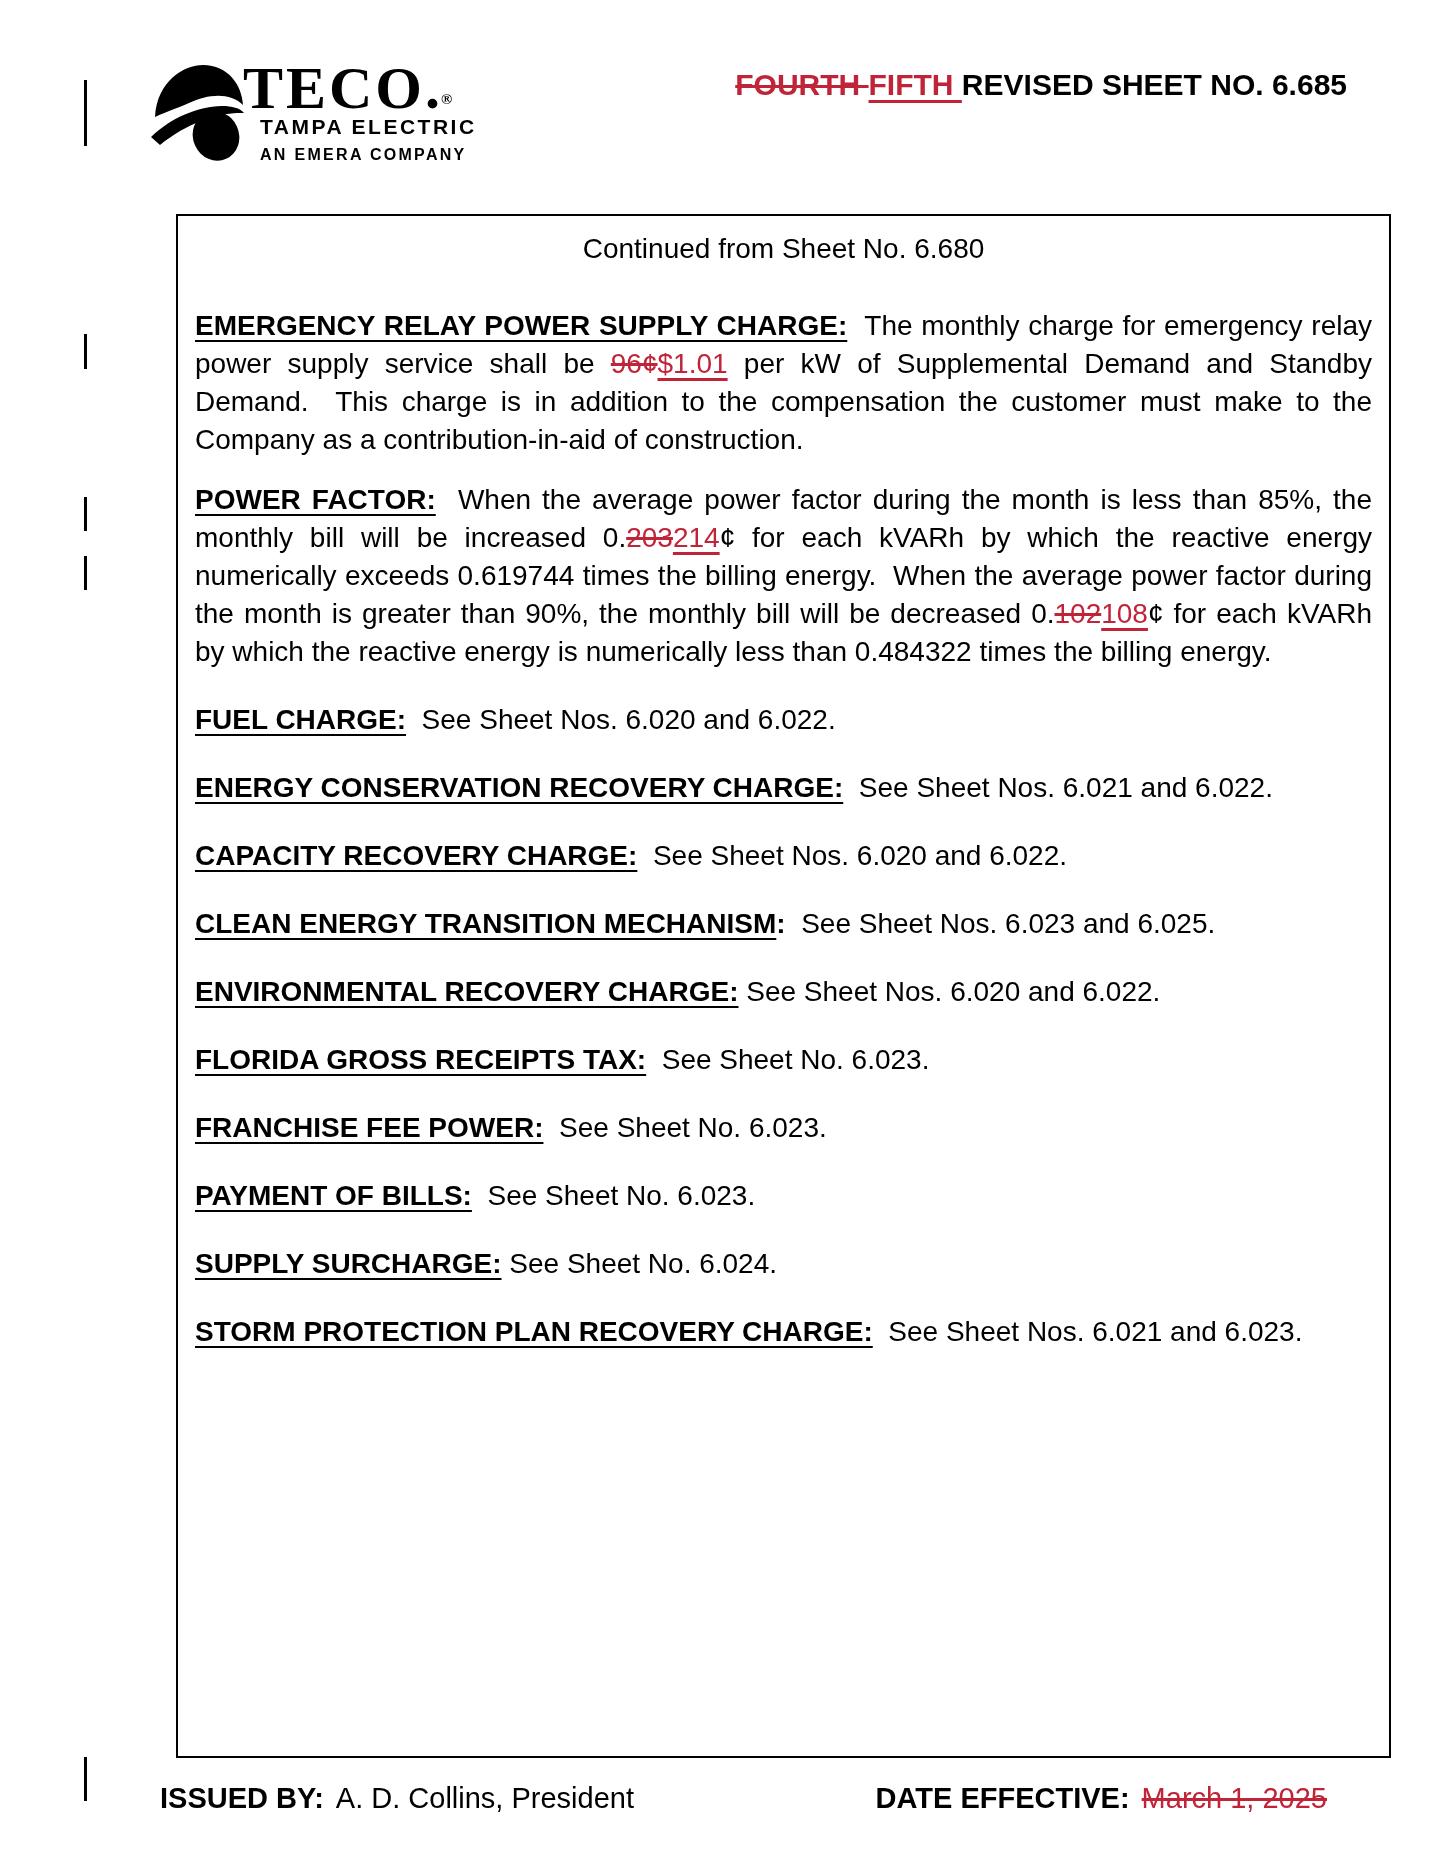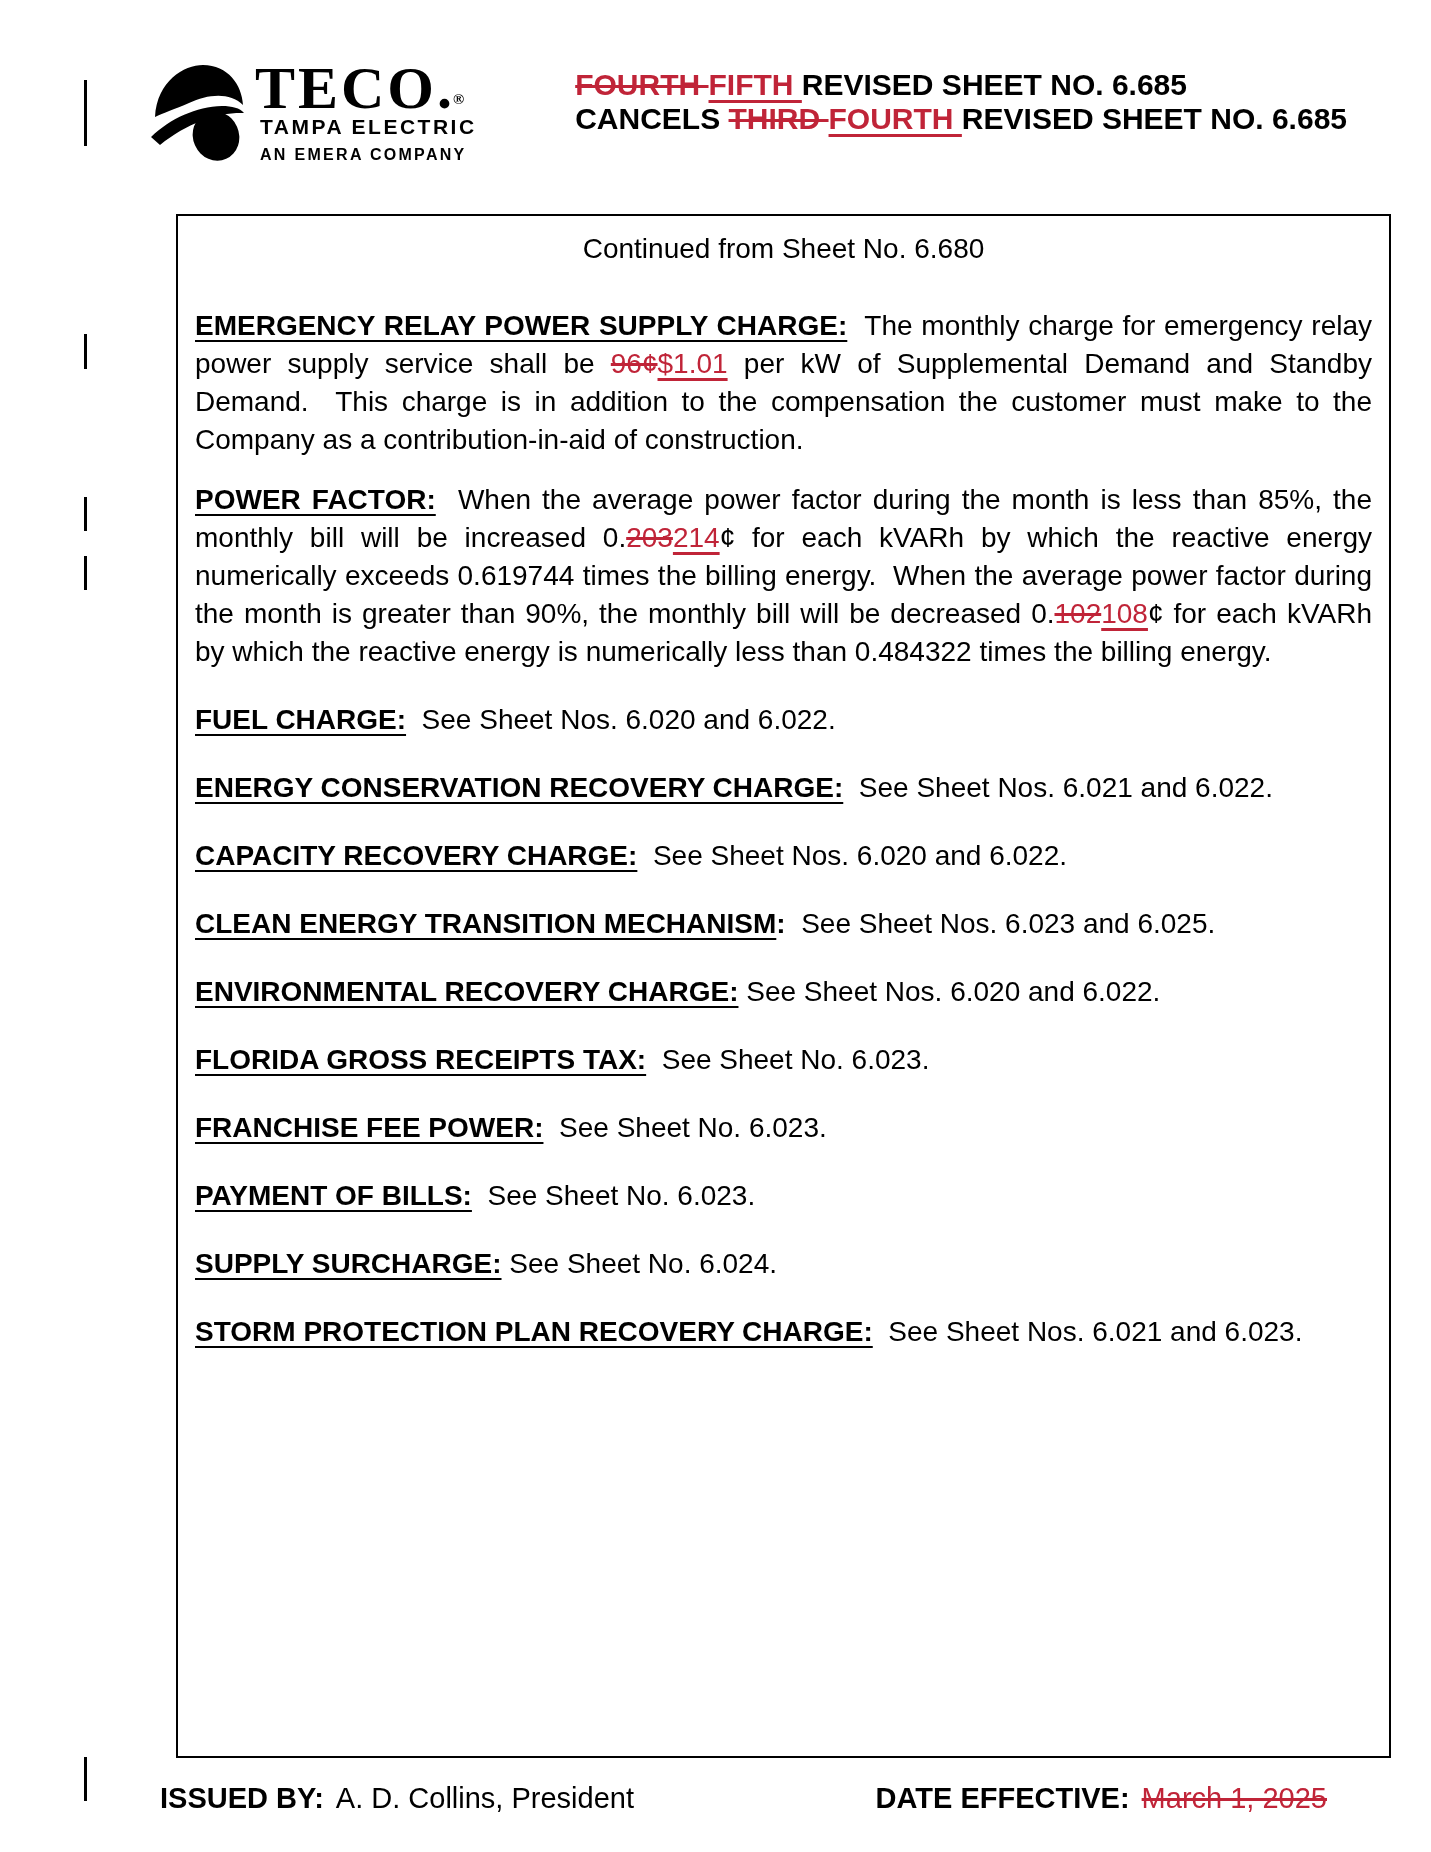--- a/index.html
+++ b/index.html
@@ -23,21 +23,21 @@
   .cb1{top:80px;height:66px;}
   .cb2{top:334px;height:35px;}
   .cb3{top:497px;height:34px;}
   .cb4{top:556px;height:34px;}
   .cb5{top:1757px;height:44px;}
 
   
   .logo{position:absolute;left:148px;top:58px;width:360px;height:110px;}
   .logo-mark{position:absolute;left:0;top:2px;}
   .teco-word{
-    position:absolute;left:107px;top:0;
+    position:absolute;left:95px;top:0;
     font-family:"Liberation Serif","DejaVu Serif",serif;
     font-weight:700;font-size:60px;line-height:1;letter-spacing:3px;
     white-space:nowrap;
   }
   .teco-reg{font-size:15px;letter-spacing:0;position:relative;top:-4px;left:-2px;}
   .teco-tampa{
     position:absolute;left:112px;top:57px;
     font-weight:700;font-size:21px;letter-spacing:2.5px;white-space:nowrap;
   }
   .teco-emera{
@@ -118,21 +118,20 @@
       <path d="M3,77 C23,58 48,47 74,46 C84,46 92,48 96,53 C72,52 40,62 12,85 Z" fill="#000"></path>
       <ellipse cx="68" cy="76" rx="23" ry="25" transform="rotate(-24 68 76)" fill="#000"></ellipse>
     </svg>
     <div class="teco-word"><span>TECO</span><span>.</span><span class="teco-reg">®</span></div>
     <div class="teco-tampa">TAMPA ELECTRIC</div>
     <div class="teco-emera">AN EMERA COMPANY</div>
   </div>
 
   <div class="sheet-head">
     <div><span class="seg-strike">FOURTH&nbsp;</span><span class="seg-insert">FIFTH&nbsp;</span><span class="seg-normal">REVISED SHEET NO. 6.685</span></div>
-    <div><span class="seg-normal">CANCELS </span><span class="seg-strike">THIRD&nbsp;</span><span class="seg-insert">FOURTH&nbsp;</span><span class="seg-normal">REVISED SHEET NO. 6.685</span></div>
   </div>
 
   <div class="doc-box">
     <div class="continued">Continued from Sheet No. 6.680</div>
 
     <p class="para p1"><span class="h">EMERGENCY RELAY POWER SUPPLY CHARGE:</span><span><span class="seg-normal">&nbsp; The monthly charge for emergency relay power supply service shall be </span><span class="seg-strike">96¢</span><span class="seg-insert">$1.01</span><span class="seg-normal"> per kW of Supplemental Demand and Standby Demand.&nbsp; This charge is in addition to the compensation the customer must make to the Company as a contribution-in-aid of construction.</span></span></p>
 
     <p class="para p2"><span class="h">POWER FACTOR:</span><span><span class="seg-normal">&nbsp; When the average power factor during the month is less than 85%, the monthly bill will be increased 0.</span><span class="seg-strike">203</span><span class="seg-insert">214</span><span class="seg-normal">¢ for each kVARh by which the reactive energy numerically exceeds 0.619744 times the billing energy.&nbsp; When the average power factor during the month is greater than 90%, the monthly bill will be decreased 0.</span><span class="seg-strike">102</span><span class="seg-insert">108</span><span class="seg-normal">¢ for each kVARh by which the reactive energy is numerically less than 0.484322 times the billing energy.</span></span></p>
 
     <div class="items">

